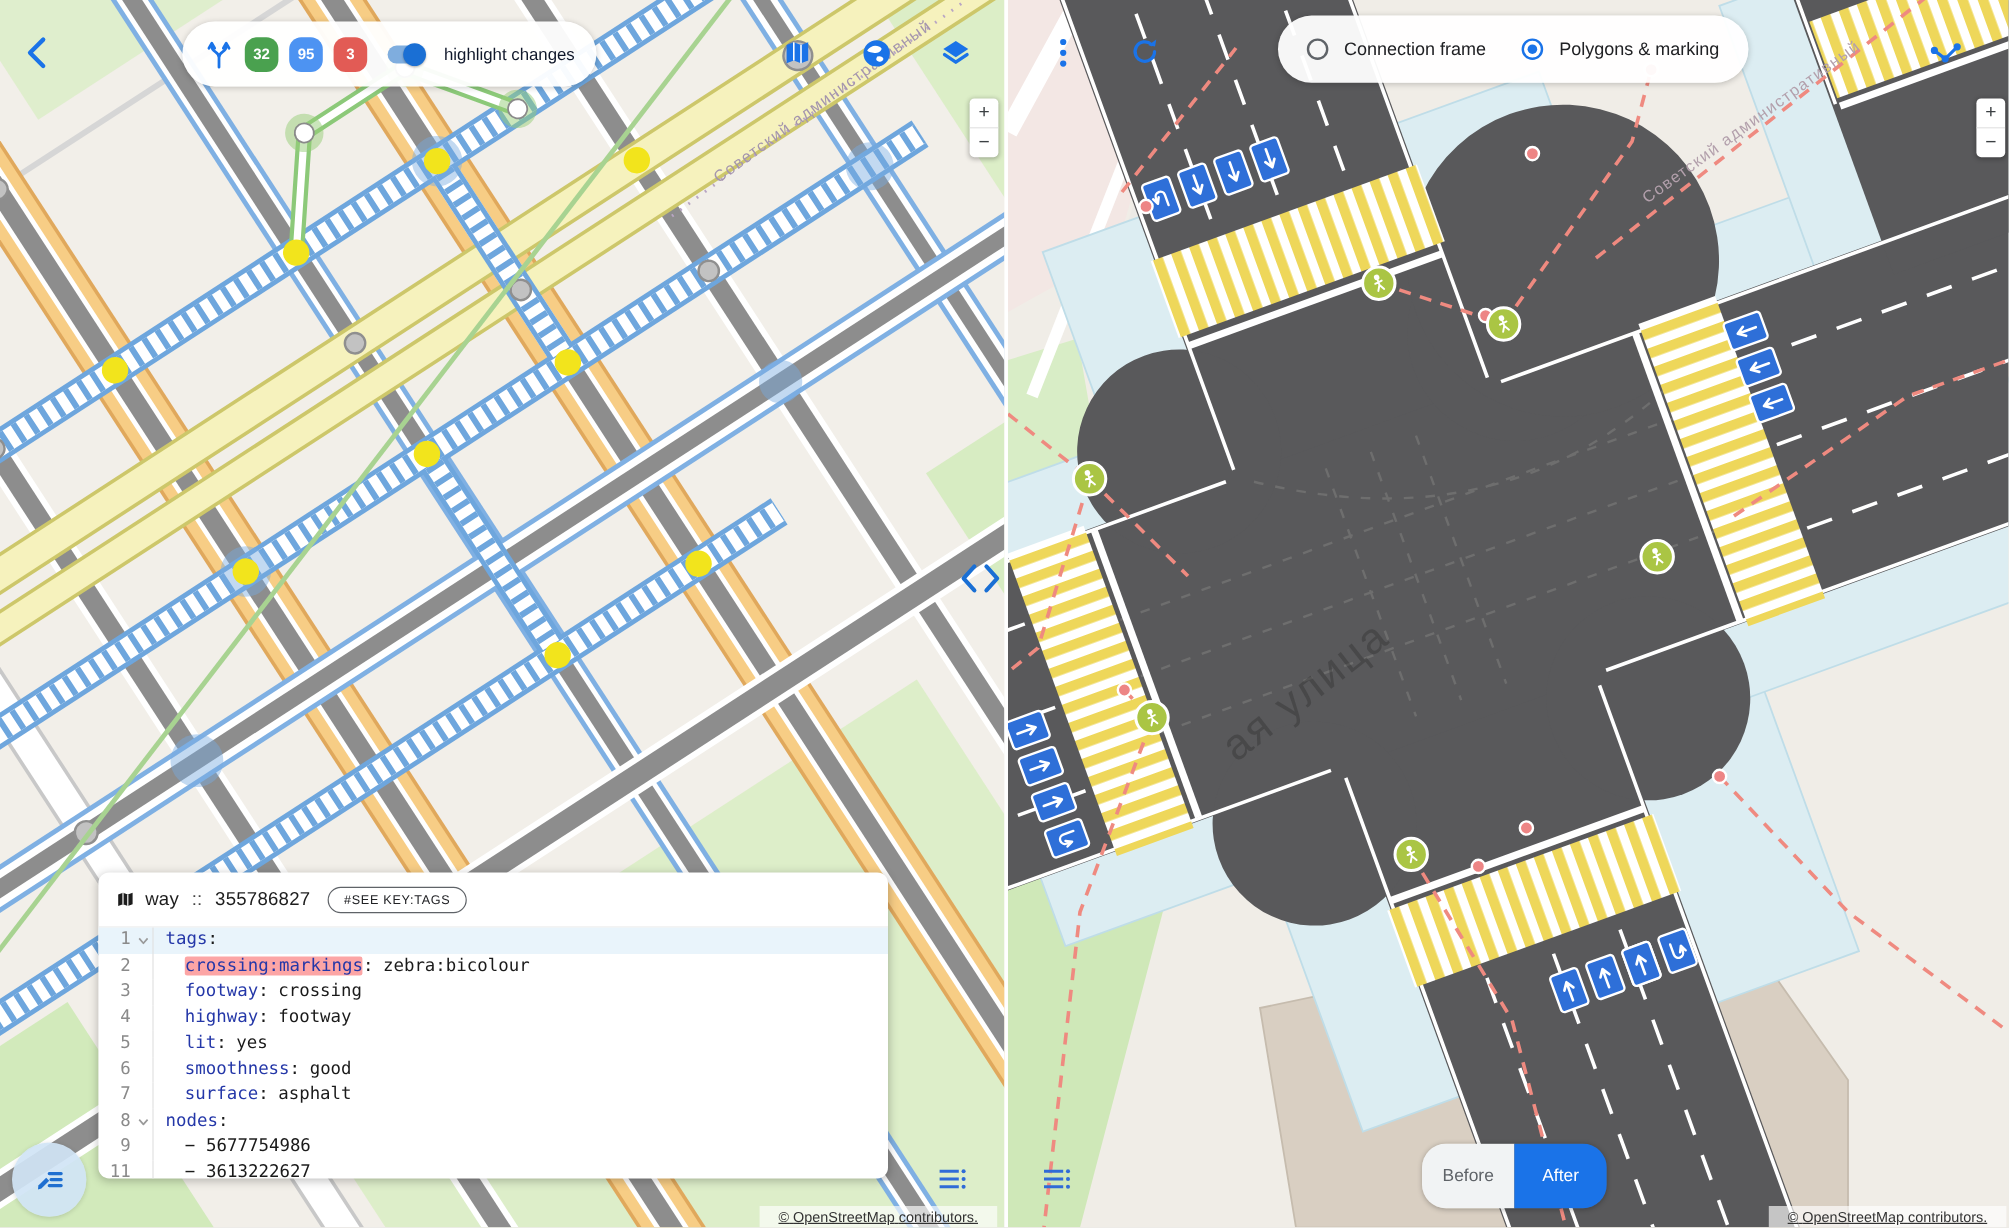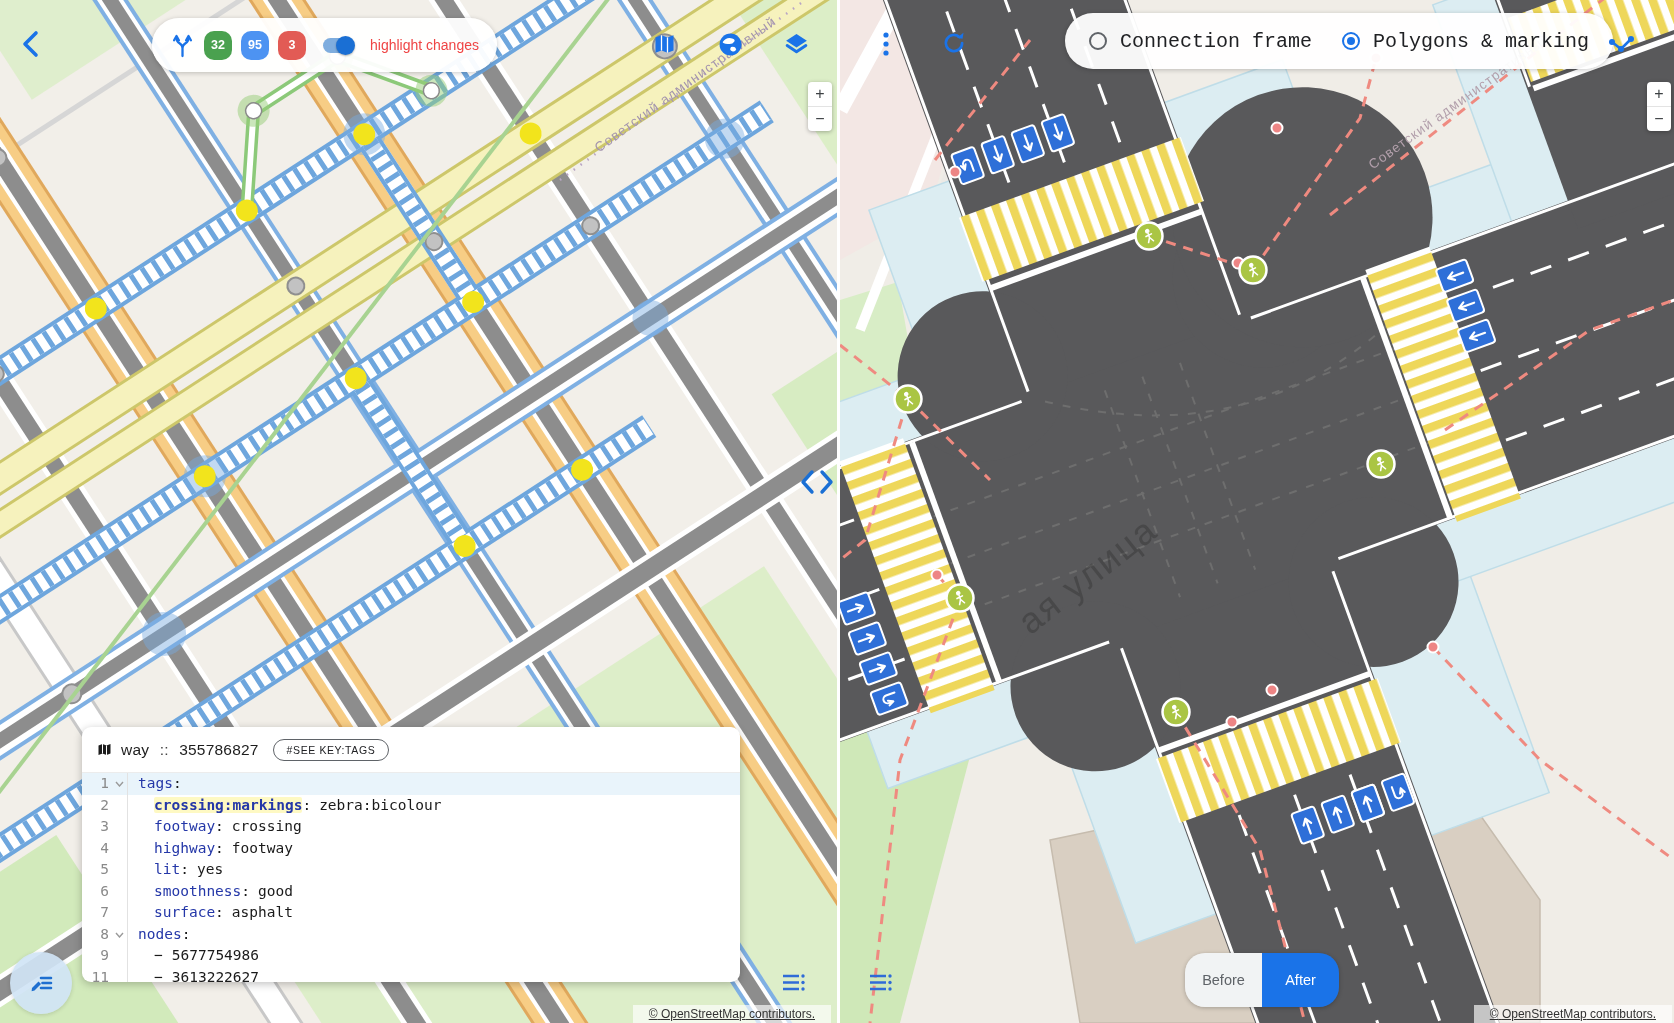--- a/index.html
+++ b/index.html
@@ -18,21 +18,21 @@
   .toolbar-pill{left:152px;top:18px;height:54px;padding:0 18px;gap:9px;}
   .badge{display:inline-flex;align-items:center;justify-content:center;min-width:16px;height:29px;
          padding:0 6px;border-radius:10px;color:#fff;font-size:12.5px;font-weight:bold;}
   .badge.green{background:#4aa14f;}
   .badge.blue{background:#4d93f2;}
   .badge.red{background:#e25b55;}
   .toggle{position:relative;width:30px;height:15px;border-radius:8px;background:#6fa;
           background:#7fadde;margin-left:8px;cursor:pointer;}
   .toggle .knob{position:absolute;right:-2px;top:-2px;width:19px;height:19px;border-radius:50%;
           background:#1a6fd4;box-shadow:0 1px 2px rgba(0,0,0,.3);}
-  .toggle-label{font-size:14px;color:#ef4444;margin-left:8px;white-space:nowrap;}
+  .toggle-label{font-size:14px;color:#0f172a;margin-left:8px;white-space:nowrap;}
   .mapicons{position:absolute;top:30px;z-index:20;display:flex;gap:38px;}
   .iconbtn{width:28px;height:28px;cursor:pointer;display:flex;align-items:center;justify-content:center;}
   .zoomctl{position:absolute;width:24px;background:#fff;border-radius:4px;
            box-shadow:0 1px 4px rgba(0,0,0,.3);z-index:20;overflow:hidden;}
   .zoomctl .zbtn{height:24px;display:flex;align-items:center;justify-content:center;
            font-size:16px;color:#3c4043;cursor:pointer;user-select:none;}
   .zoomctl .zsep{height:1px;background:#e3e3e3;}
 
   
   .infopanel{position:absolute;left:82px;top:727px;width:658px;height:255px;background:#fff;
@@ -44,42 +44,42 @@
           padding:4px 13px;font-size:10.5px;letter-spacing:.6px;color:#202124;cursor:pointer;
           font-family:"Liberation Sans","DejaVu Sans",sans-serif;}
   .code{font-family:"DejaVu Sans Mono","Liberation Mono",monospace;font-size:14.5px;color:#1a1a1a;}
   .cl{display:flex;height:21.5px;line-height:21.5px;}
   .cl.hl{background:#e9f4fb;}
   .g{position:relative;flex:0 0 46px;text-align:right;padding-right:18px;color:#8a8a8a;
      box-sizing:border-box;border-right:1px solid #e2e2e2;}
   .g .caret{position:absolute;right:3px;top:8px;}
   .codecell{flex:1;white-space:pre;}
   .ind0{padding-left:10px;} .ind1{padding-left:26px;}
-  .k{color:#2437a8;} .khl{background:#fef9c3;border-radius:2px;font-weight:bold;}
+  .k{color:#2437a8;} .khl{background:#fca5a5;border-radius:2px;}
   .s{color:#1a1a1a;} .v{color:#1a1a1a;margin-left:8px;}
   .dash{color:#1a1a1a;margin-right:9px;}
 
   
   .fab{position:absolute;left:10px;top:952px;width:62px;height:62px;border-radius:50%;
        background:rgba(208,228,245,.92);display:flex;align-items:center;justify-content:center;
        cursor:pointer;z-index:26;box-shadow:0 1px 4px rgba(0,0,0,.15);}
   .legendbtn{position:absolute;width:26px;height:22px;cursor:pointer;z-index:20;}
   .attribution{position:absolute;bottom:0;background:rgba(255,255,255,.65);padding:2px 16px;
        font-size:12px;color:#333;z-index:28;white-space:nowrap;text-decoration:underline;}
   .attribution .oslink{color:#333;}
 
   
   .options-pill{left:225px;top:13px;height:56px;padding:0 24px;gap:30px;}
   .radio-item{display:flex;align-items:center;gap:13px;cursor:pointer;}
   .radio{width:18px;height:18px;border-radius:50%;box-sizing:border-box;position:relative;}
   .radio.unsel{border:2px solid #5f6368;}
   .radio.sel{border:2px solid #1a73e8;}
   .radio.sel::after{content:"";position:absolute;left:3px;top:3px;width:8px;height:8px;
        border-radius:50%;background:#1a73e8;}
-  .radio-label{font-size:20px;color:#202124;font-family:Liberation Mono, monospace;}
+  .radio-label{font-size:15px;color:#202124;}
   .beforeafter{position:absolute;left:345px;top:953px;height:54px;display:flex;border-radius:20px;
        overflow:hidden;box-shadow:0 1px 4px rgba(0,0,0,.25);z-index:20;}
   .ba-seg{width:77px;display:flex;align-items:center;justify-content:center;font-size:14.5px;cursor:pointer;}
   .ba-seg.before{background:#f1f3f4;color:#5f6368;}
   .ba-seg.after{background:#1a73e8;color:#fff;font-weight:500;}
 </style>
 </head>
 <body>
 
 <div class="app">

